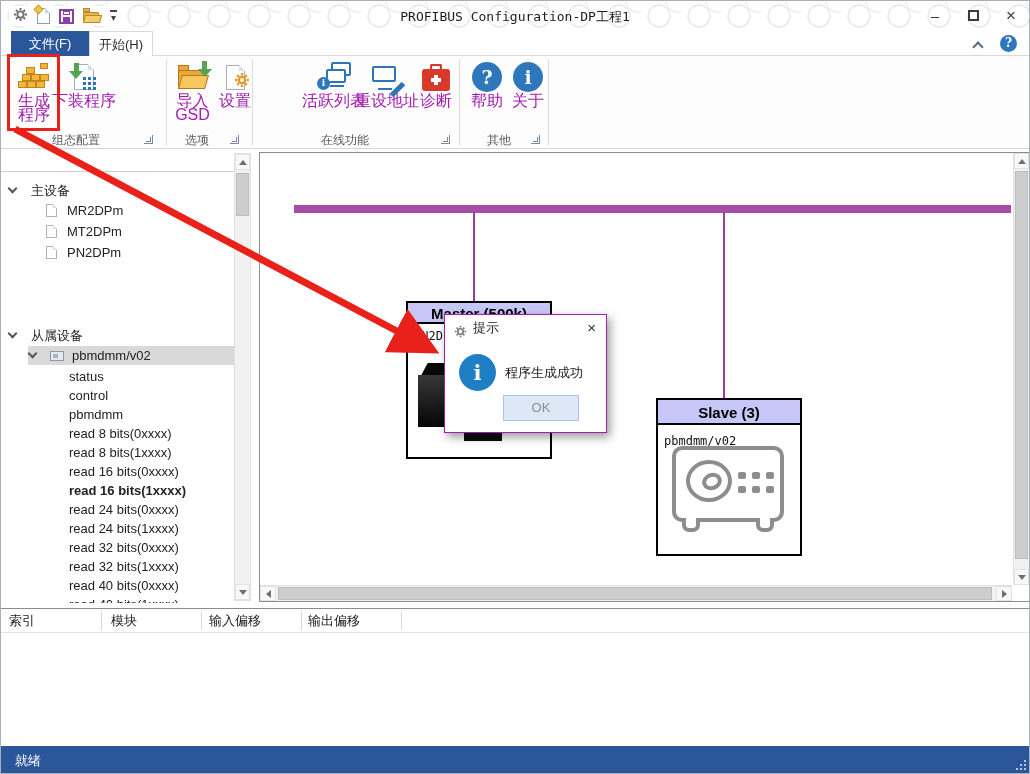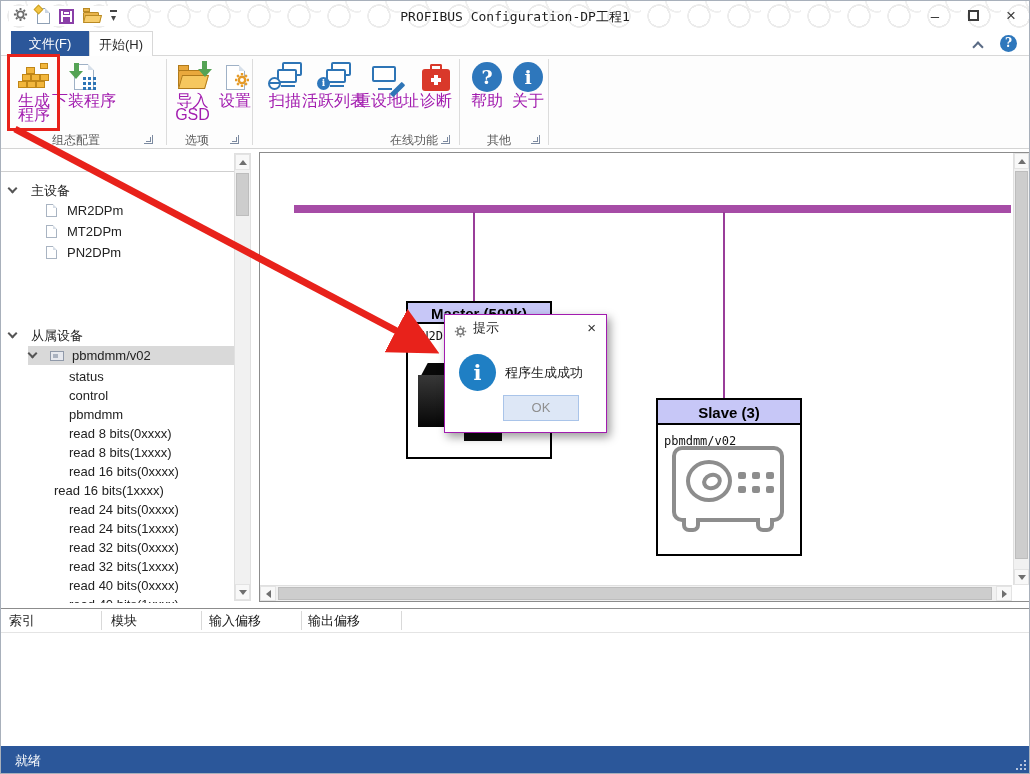--- a/index.html
+++ b/index.html
@@ -278,31 +278,20 @@
               </svg>
           </span>
         </span>
       </span>
       <span class="rlabel">设置</span>
     </div>
     <div class="glabel" style="left:165px; width:62px;">选项</div>
     <span class="launcher" style="left:229px;"></span>
     <div class="gsep" style="left:251px;"></div>
 
-    <div class="rbtn" style="left:262px; width:44px;">
-      <span class="ric">
-        <span class="mons">
-            <span class="mon back"></span>
-            <span class="mon front"></span>
-            <i class="monbase"></i>
-            <i class="globe"></i>
-          </span>
-      </span>
-      <span class="rlabel">扫描</span>
-    </div>
     <div class="rbtn" style="left:308px; width:50px;">
       <span class="ric">
         <span class="mons">
             <span class="mon back"></span>
             <span class="mon front"></span>
             <i class="monbase"></i>
           <span class="mini-info circ">i</span>
           </span>
       </span>
       <span class="rlabel">活跃列表</span>
@@ -320,21 +309,21 @@
     <div class="rbtn" style="left:414px; width:42px;">
       <span class="ric">
         <span class="medkit">
             <i class="handle"></i>
             <i class="ph"></i>
             <i class="pv"></i>
           </span>
       </span>
       <span class="rlabel">诊断</span>
     </div>
-    <div class="glabel" style="left:251px; width:186px;text-align:right;">在线功能</div>
+    <div class="glabel" style="left:251px; width:186px;">在线功能</div>
     <span class="launcher" style="left:440px;"></span>
     <div class="gsep" style="left:458px;"></div>
 
     <div class="rbtn" style="left:466px; width:40px;">
       <span class="ric">
           <span class="circ bigcirc">?</span>
         </span>
       <span class="rlabel">帮助</span>
     </div>
     <div class="rbtn" style="left:508px; width:38px;">
@@ -375,21 +364,21 @@
       <i class="chev" style="left:28px;"></i>
       <i class="tdev" style="left:49px;"></i>
       <span style="position:absolute;left:71px;">pbmdmm/v02</span>
     </div>
     <div class="trow" style="left:68px;top:215px;"><span>status</span></div>
     <div class="trow" style="left:68px;top:234px;"><span>control</span></div>
     <div class="trow" style="left:68px;top:253px;"><span>pbmdmm</span></div>
     <div class="trow" style="left:68px;top:272px;"><span>read 8 bits(0xxxx)</span></div>
     <div class="trow" style="left:68px;top:291px;"><span>read 8 bits(1xxxx)</span></div>
     <div class="trow" style="left:68px;top:310px;"><span>read 16 bits(0xxxx)</span></div>
-    <div class="trow" style="left:53px;top:329px;"><span>read 16 bits(1xxxx)</span></div>
+    <div class="trow" style="left:68px;top:329px;font-weight:bold;"><span>read 16 bits(1xxxx)</span></div>
     <div class="trow" style="left:68px;top:348px;"><span>read 24 bits(0xxxx)</span></div>
     <div class="trow" style="left:68px;top:367px;"><span>read 24 bits(1xxxx)</span></div>
     <div class="trow" style="left:68px;top:386px;"><span>read 32 bits(0xxxx)</span></div>
     <div class="trow" style="left:68px;top:405px;"><span>read 32 bits(1xxxx)</span></div>
     <div class="trow" style="left:68px;top:424px;"><span>read 40 bits(0xxxx)</span></div>
     <div class="trow" style="left:68px;top:443px;"><span>read 40 bits(1xxxx)</span></div>
   </div>
 
   <div class="sb" style="left:233px; top:152px; width:17px; height:448px;">
     <span class="arr" style="top:0;">

